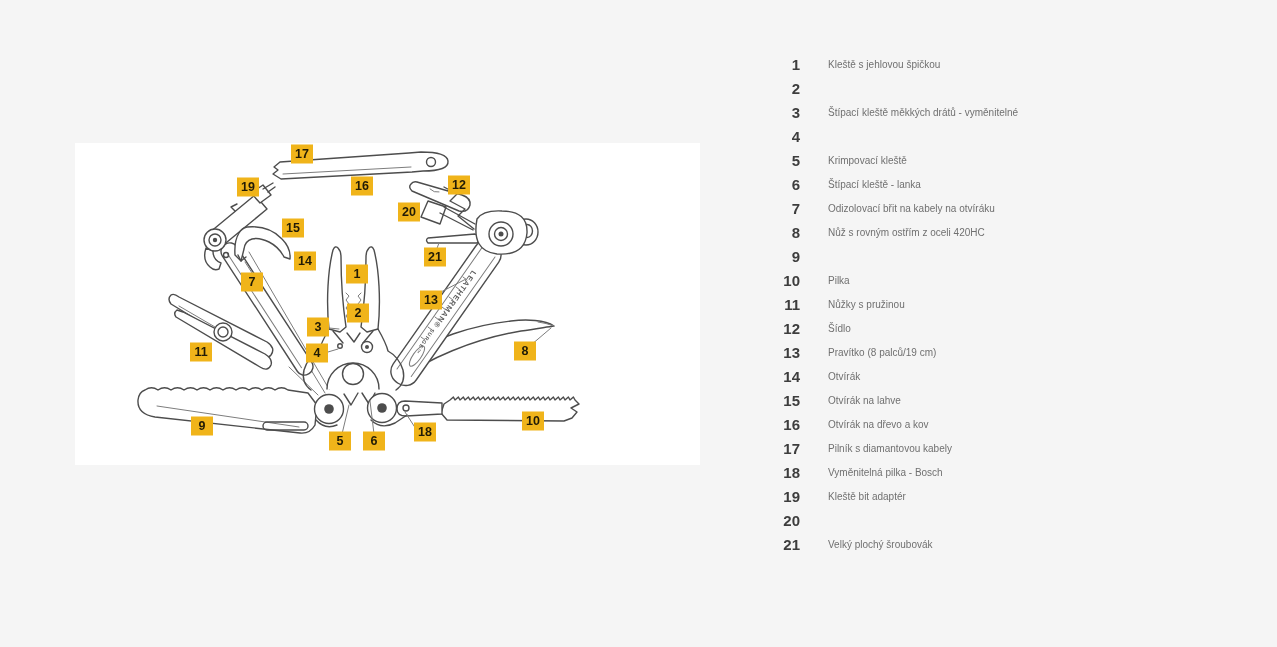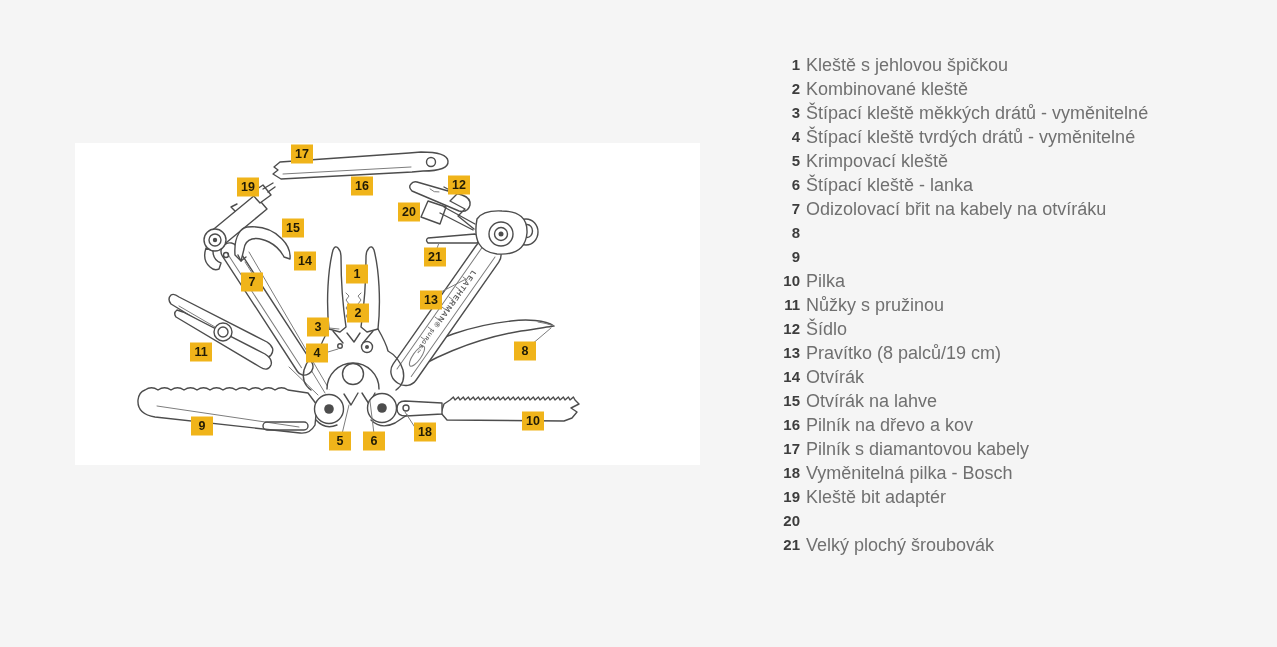--- a/index.html
+++ b/index.html
@@ -16,21 +16,21 @@
   .lnw{stroke:var(--line);fill:#fff;stroke-width:1.4;stroke-linecap:round;stroke-linejoin:round;}
   .thin{stroke:#7d7d7d;fill:none;stroke-width:1;stroke-linecap:round;}
   .dot{fill:#4d4d4d;stroke:none;}
   .brand{fill:#5c5c5c;font-family:"Liberation Sans",sans-serif;font-weight:bold;letter-spacing:1px;}
   .badge{position:absolute;width:22px;height:19px;background:var(--badgeBg);color:var(--badgeText);
          font:bold 12.5px/19px "Liberation Sans",sans-serif;text-align:center;
          transform:translate(-50%,-50%);}
   .parts{position:absolute;left:770px;top:53px;margin:0;padding:0;list-style:none;}
   .parts li{display:flex;line-height:24px;height:24px;white-space:nowrap;}
   .parts .num{width:30px;text-align:right;font-weight:bold;font-size:15px;color:var(--numColor);}
-  .parts .lbl{margin-left:6px;font-size:18px;color:var(--labelColor);}
+  .parts .lbl{margin-left:28px;font-size:10px;color:var(--labelColor);}
 </style>
 </head>
 <body>
 
 <div class="stage">
 
   <section class="panel">
     <svg width="625" height="322" viewBox="0 0 625 322">
 
       <g>
@@ -189,44 +189,43 @@
       </div>
   </section>
 
   <ol class="parts" id="parts-list">
       <li>
         <span class="num">1</span>
         <span class="lbl">Kleště s jehlovou špičkou</span>
       </li>
       <li>
         <span class="num">2</span>
-        <span class="lbl">Kombinované kleště</span>
       </li>
       <li>
         <span class="num">3</span>
         <span class="lbl">Štípací kleště měkkých drátů - vyměnitelné</span>
       </li>
       <li>
         <span class="num">4</span>
-        <span class="lbl">Štípací kleště tvrdých drátů - vyměnitelné</span>
       </li>
       <li>
         <span class="num">5</span>
         <span class="lbl">Krimpovací kleště</span>
       </li>
       <li>
         <span class="num">6</span>
         <span class="lbl">Štípací kleště - lanka</span>
       </li>
       <li>
         <span class="num">7</span>
         <span class="lbl">Odizolovací břit na kabely na otvíráku</span>
       </li>
       <li>
         <span class="num">8</span>
+        <span class="lbl">Nůž s rovným ostřím z oceli 420HC</span>
       </li>
       <li>
         <span class="num">9</span>
       </li>
       <li>
         <span class="num">10</span>
         <span class="lbl">Pilka</span>
       </li>
       <li>
         <span class="num">11</span>
@@ -243,21 +242,21 @@
       <li>
         <span class="num">14</span>
         <span class="lbl">Otvírák</span>
       </li>
       <li>
         <span class="num">15</span>
         <span class="lbl">Otvírák na lahve</span>
       </li>
       <li>
         <span class="num">16</span>
-        <span class="lbl">Pilník na dřevo a kov</span>
+        <span class="lbl">Otvírák na dřevo a kov</span>
       </li>
       <li>
         <span class="num">17</span>
         <span class="lbl">Pilník s diamantovou kabely</span>
       </li>
       <li>
         <span class="num">18</span>
         <span class="lbl">Vyměnitelná pilka - Bosch</span>
       </li>
       <li>

